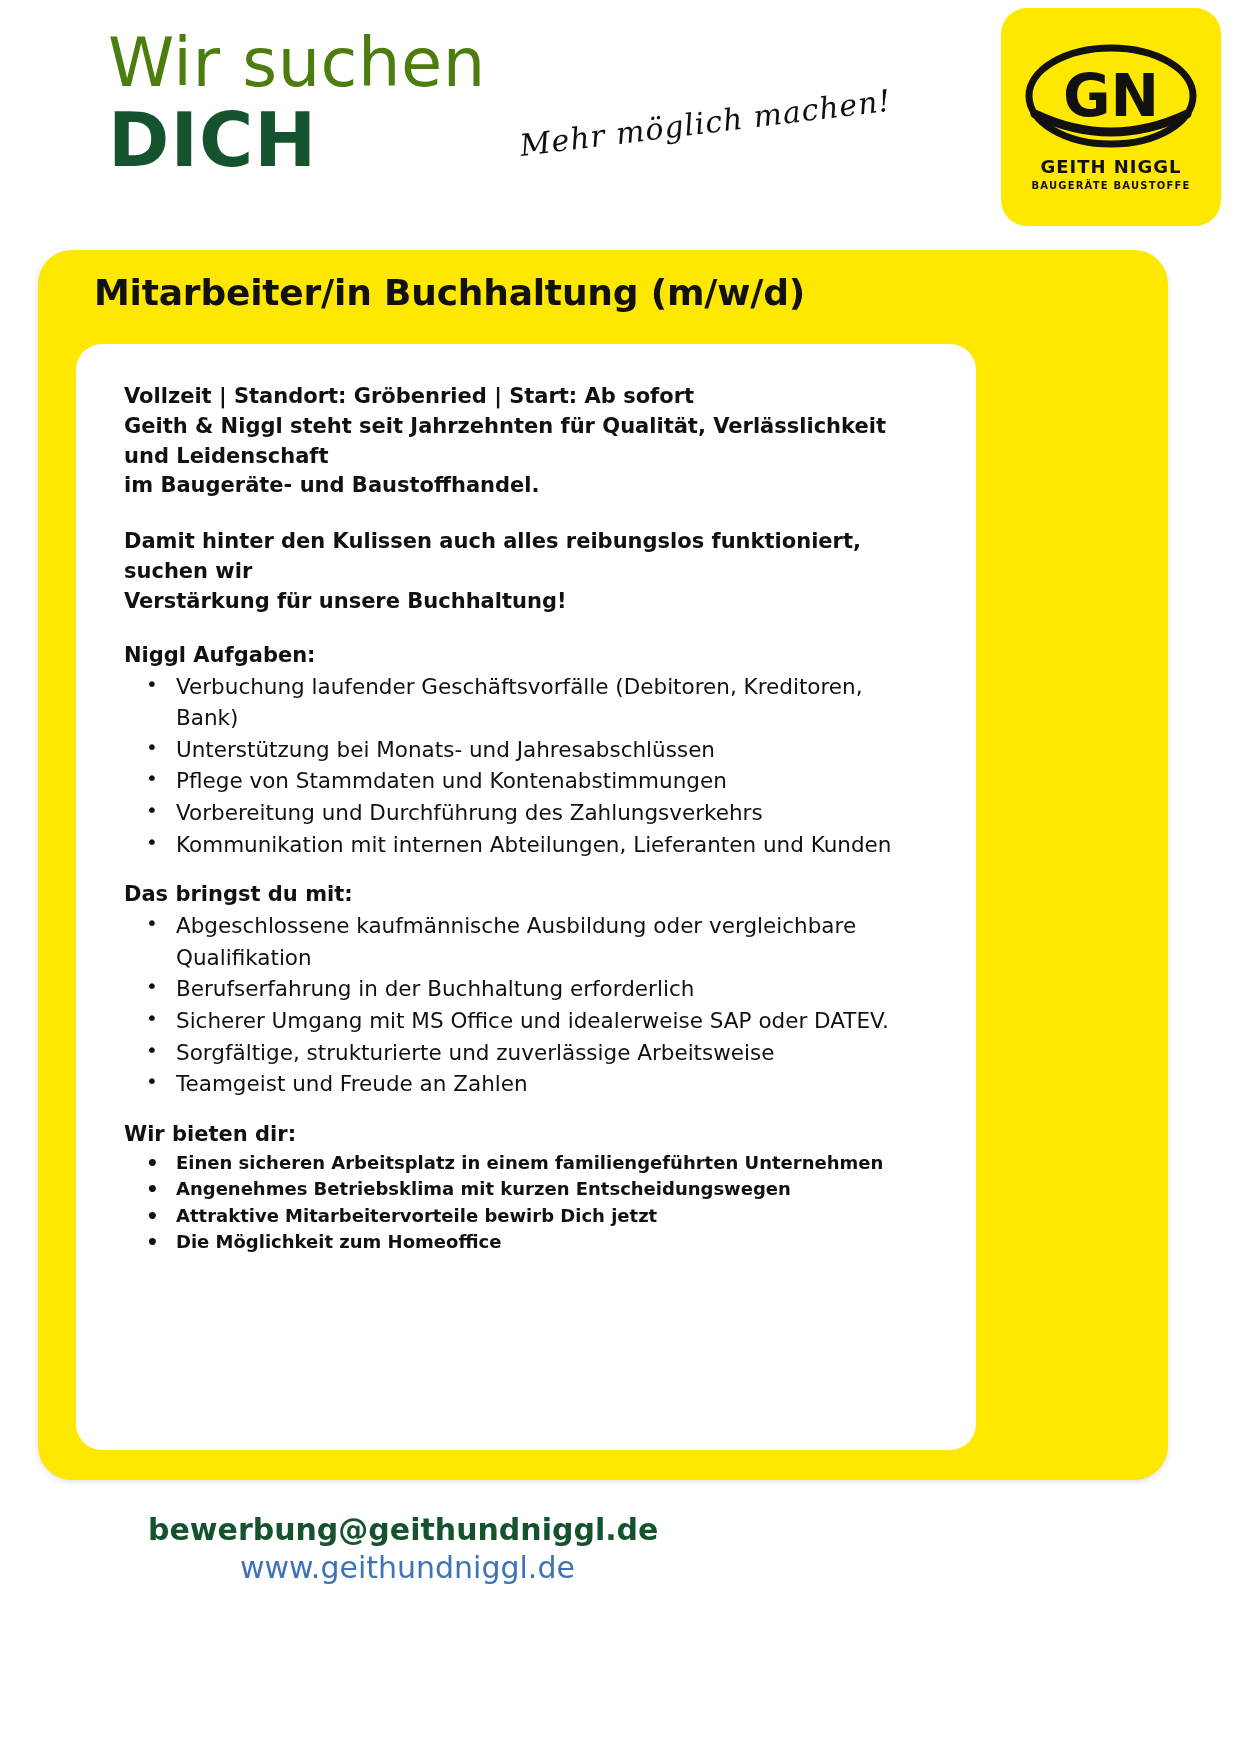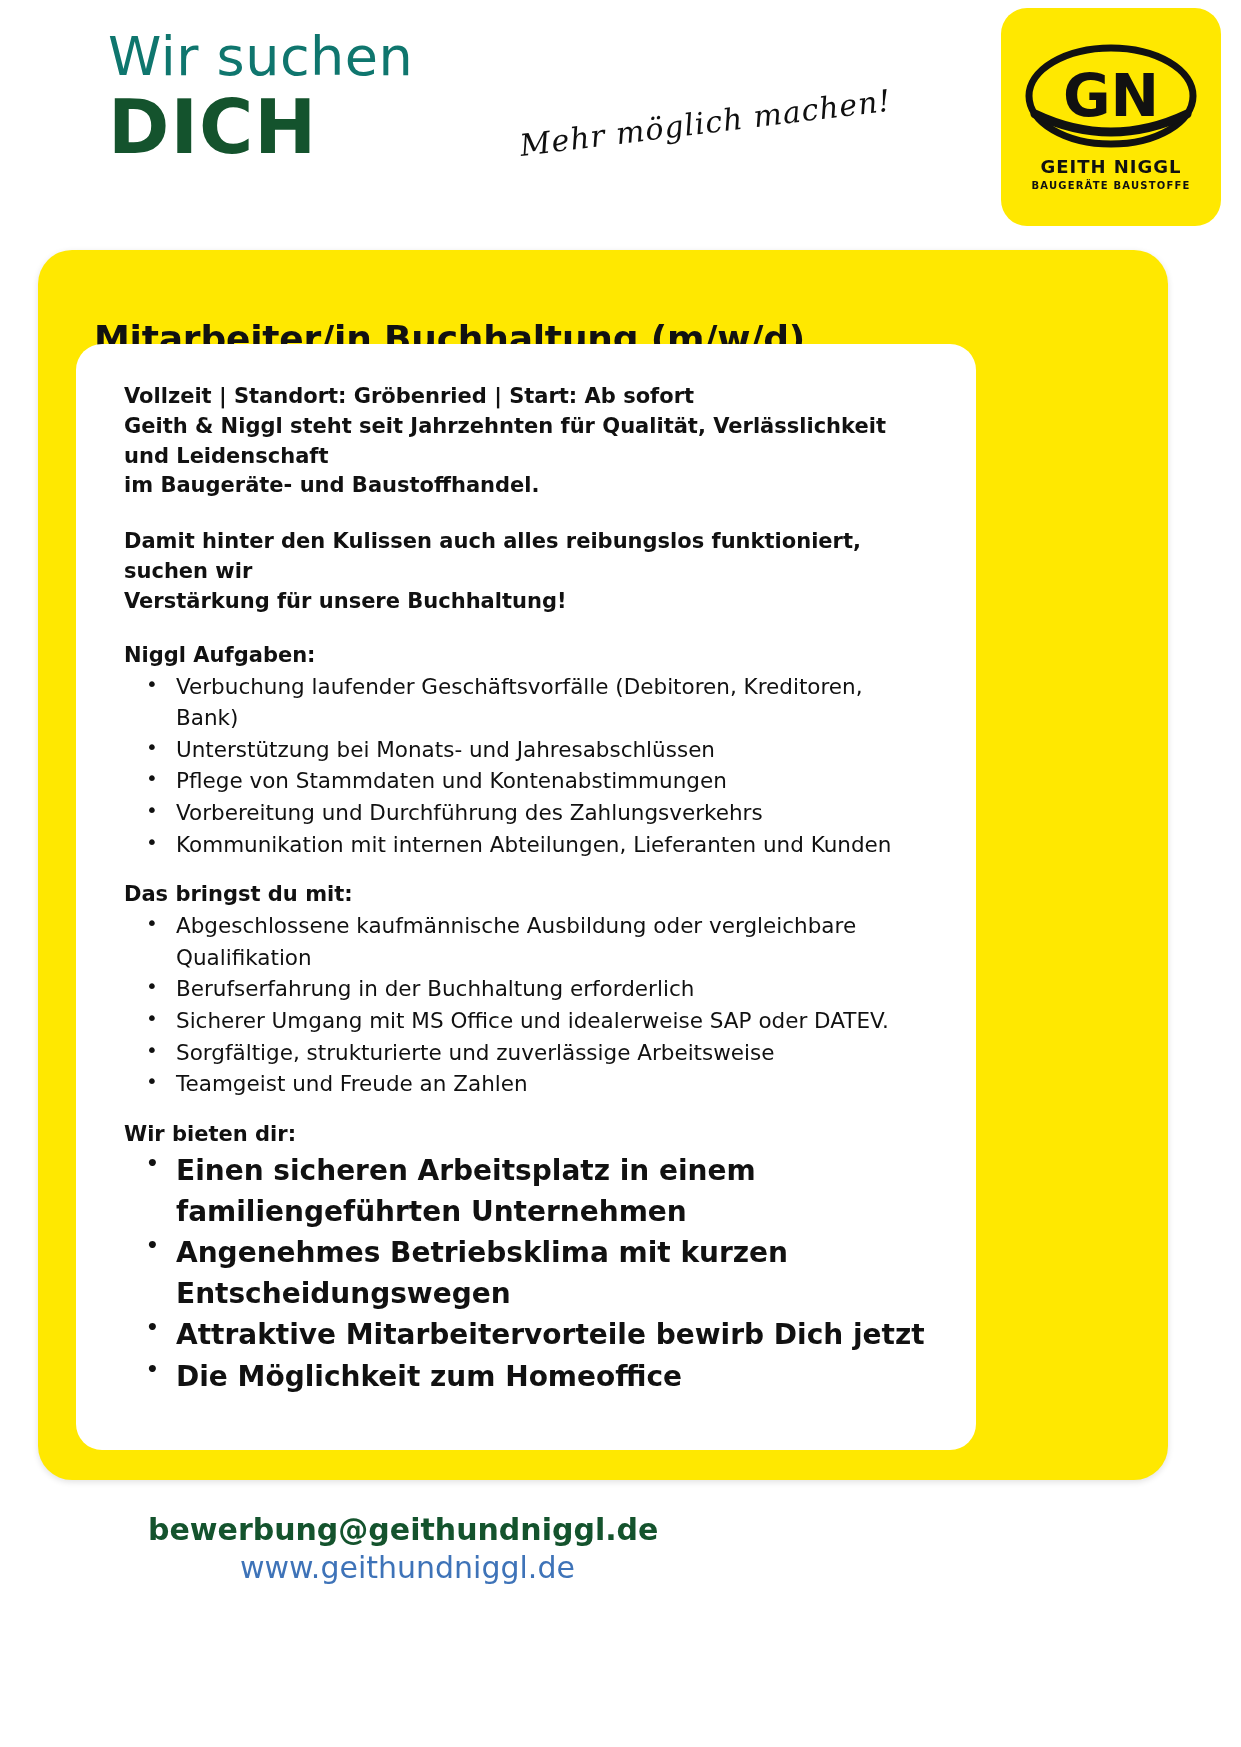--- a/index.html
+++ b/index.html
@@ -31,24 +31,24 @@
     height: 248px;
   }
   .headline {
     position: absolute;
     left: 108px;
     top: 30px;
     color: #1f4e9c;
     line-height: 1.0;
   }
   .headline .line1 {
-    font-size: 54px;
+    font-size: 67px;
     font-weight: 400;
     letter-spacing: 0.5px;
-    color: #0f766e;
+    color: #4d7c0f;
     display: block;
   }
   .headline .line2 {
     font-size: 74px;
     font-weight: 700;
     letter-spacing: 1px;
     color: #14532d;
     display: block;
     margin-top: 6px;
   }
@@ -123,21 +123,20 @@
     box-sizing: border-box;
   }
   .card-title {
     position: absolute;
     left: 56px;
     top: 22px;
     font-size: 36px;
     font-weight: 700;
     color: #111;
     letter-spacing: -0.2px;
-    margin-top: 46px;
   }
   .card-inner {
     position: absolute;
     left: 38px;
     top: 94px;
     width: 900px;
     height: 1106px;
     background: #ffffff;
     border-radius: 26px;
     box-sizing: border-box;
@@ -178,21 +177,21 @@
   ul.bullets li::before {
     content: "\2022";
     position: absolute;
     left: 14px;
     top: -1px;
     font-size: 20px;
     color: #111;
   }
   ul.bullets.bold li {
     font-weight: 700;
-    font-size: 28px;
+    font-size: 18px;
   }
 
   
   .footer {
     position: absolute;
     left: 0;
     top: 1512px;
     width: 1241px;
     text-align: left;
   }

